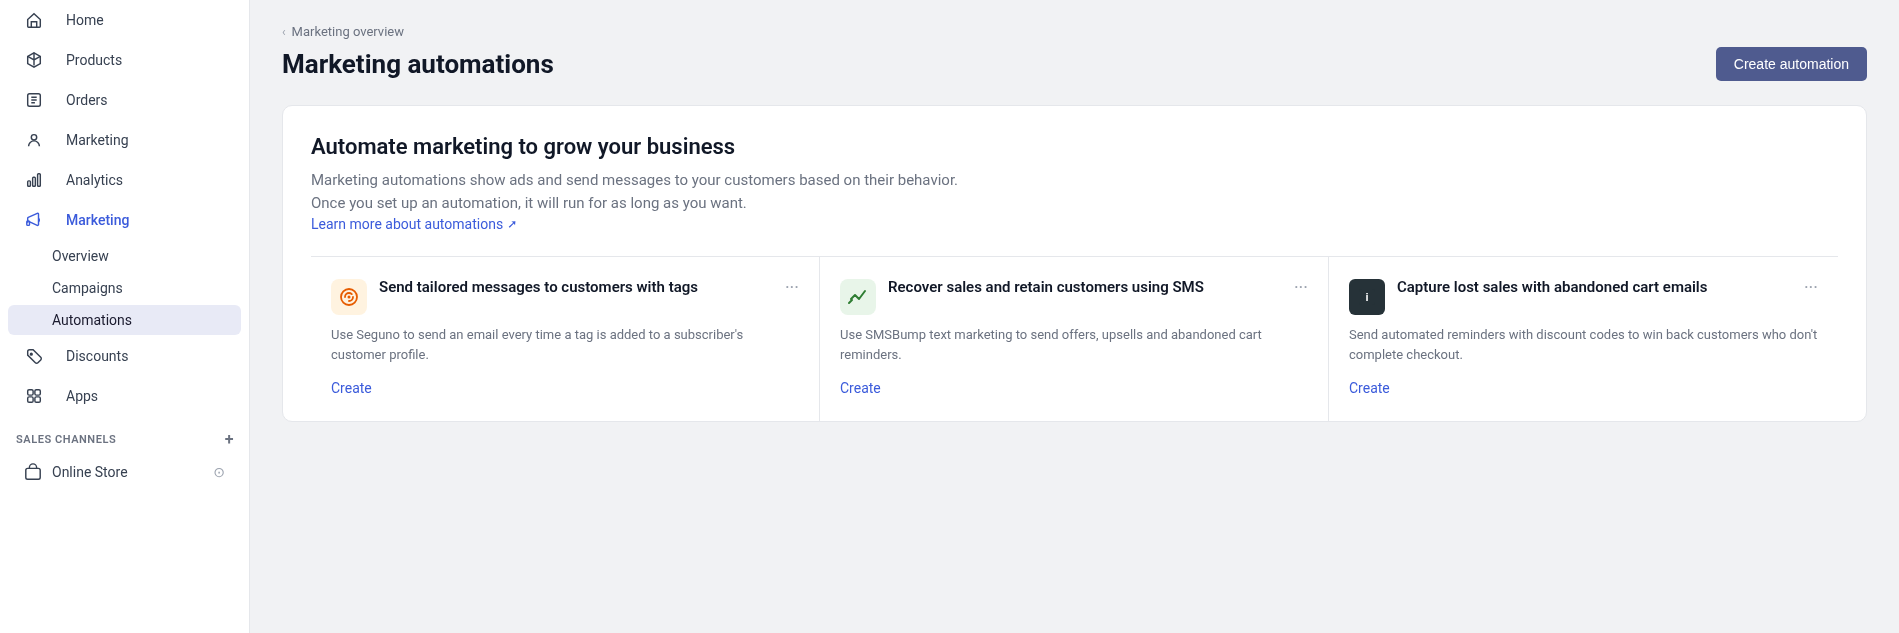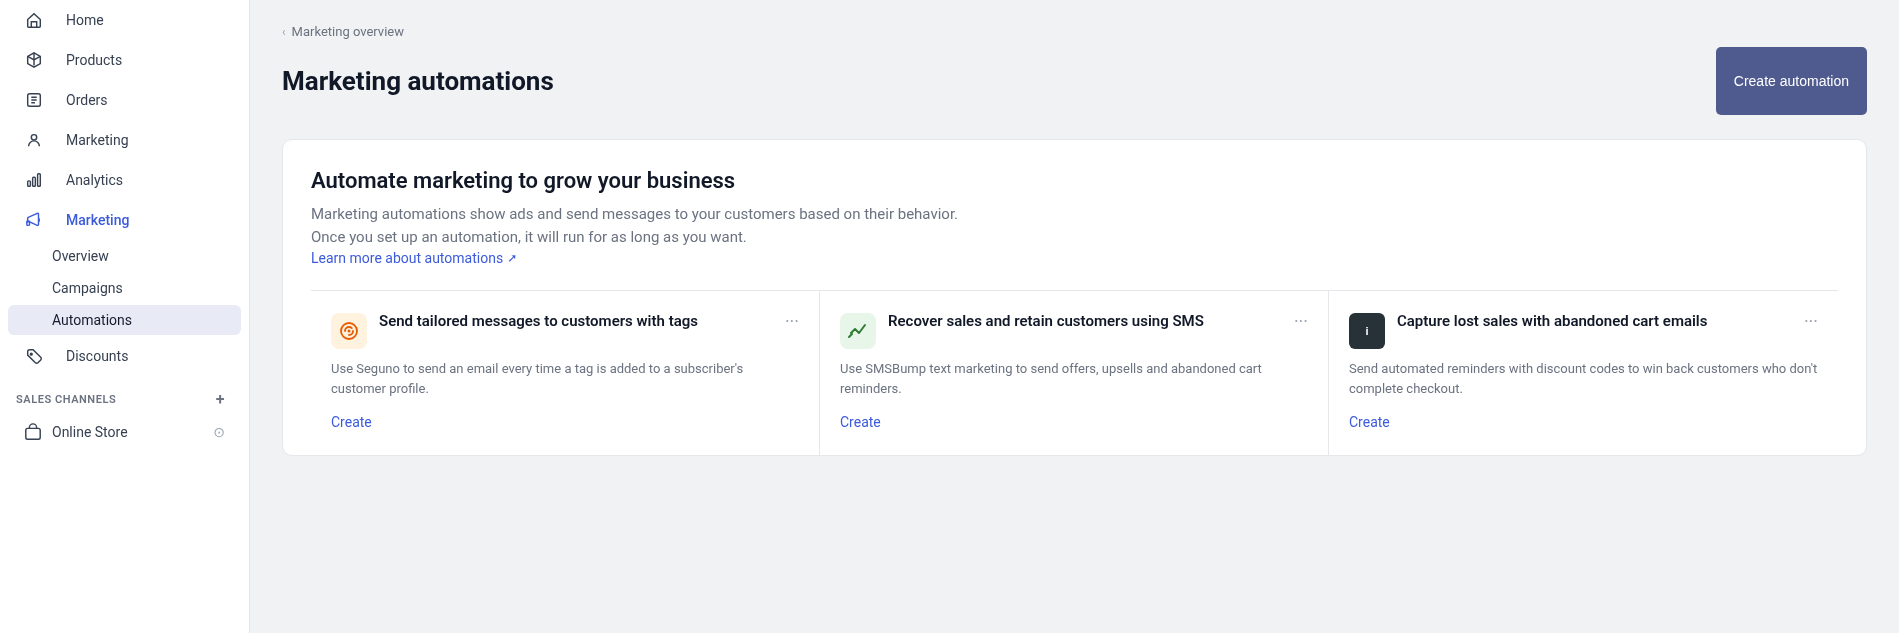--- a/index.html
+++ b/index.html
@@ -37,21 +37,21 @@
       cursor: pointer;
       border-radius: 6px;
       margin: 1px 8px;
     }
     .sidebar-sub-item.active { background: #e8eaf6; font-weight: 400; color: #1a1a2e; }
 
     .sidebar-section-header {
       display: flex;
       align-items: center;
       justify-content: space-between;
-      padding: 10px 24px 4px 16px;
+      padding: 10px 15px 4px 16px;
       font-size: 11px;
       font-weight: 600;
       color: #6b7280;
       letter-spacing: 0.05em;
       text-transform: uppercase;
       margin-top: 4px;
     }
     .sidebar-section-header .plus-icon { color: #6b7280; cursor: pointer; font-size: 16px; }
 
     .online-store-item {
@@ -95,21 +95,21 @@
     .page-title {
       font-size: 26px;
       font-weight: 700;
       color: #111827;
     }
     .create-btn {
       background: #4f5b8f;
       color: #fff;
       border: none;
       border-radius: 5px;
-      padding: 26px 18px;
+      padding: 9px 18px;
       font-size: 14px;
       font-weight: 500;
       cursor: pointer;
       white-space: nowrap;
     }
 
     .card {
       background: #fff;
       border-radius: 10px;
       border: 1px solid #e5e7eb;
@@ -288,20 +288,31 @@
   <div class="sidebar-nav-item">
     <span class="icon">
       <svg viewBox="0 0 20 20" fill="none" stroke="#374151" stroke-width="1.6">
         <path d="M9 3H5a2 2 0 00-2 2v4l8.5 8.5a2 2 0 002.83 0l3.17-3.17a2 2 0 000-2.83L9 3z"></path>
         <circle cx="7" cy="8" r="1" fill="#374151"></circle>
       </svg>
     </span>
     <span>Discounts</span>
   </div>
 
+  <div class="sidebar-nav-item">
+    <span class="icon">
+      <svg viewBox="0 0 20 20" fill="none" stroke="#374151" stroke-width="1.6">
+        <rect x="3" y="3" width="6" height="6" rx="1.5"></rect>
+        <rect x="11" y="3" width="6" height="6" rx="1.5"></rect>
+        <rect x="3" y="11" width="6" height="6" rx="1.5"></rect>
+        <rect x="11" y="11" width="6" height="6" rx="1.5"></rect>
+      </svg>
+    </span>
+    <span>Apps</span>
+  </div>
 
   <div class="sidebar-section-header">
     <span>SALES CHANNELS</span>
     <span class="plus-icon">+</span>
   </div>
 
   <div class="online-store-item">
     <div class="online-store-left">
       <span class="icon">
         <svg viewBox="0 0 20 20" fill="none" stroke="#374151" stroke-width="1.6" width="18" height="18">

